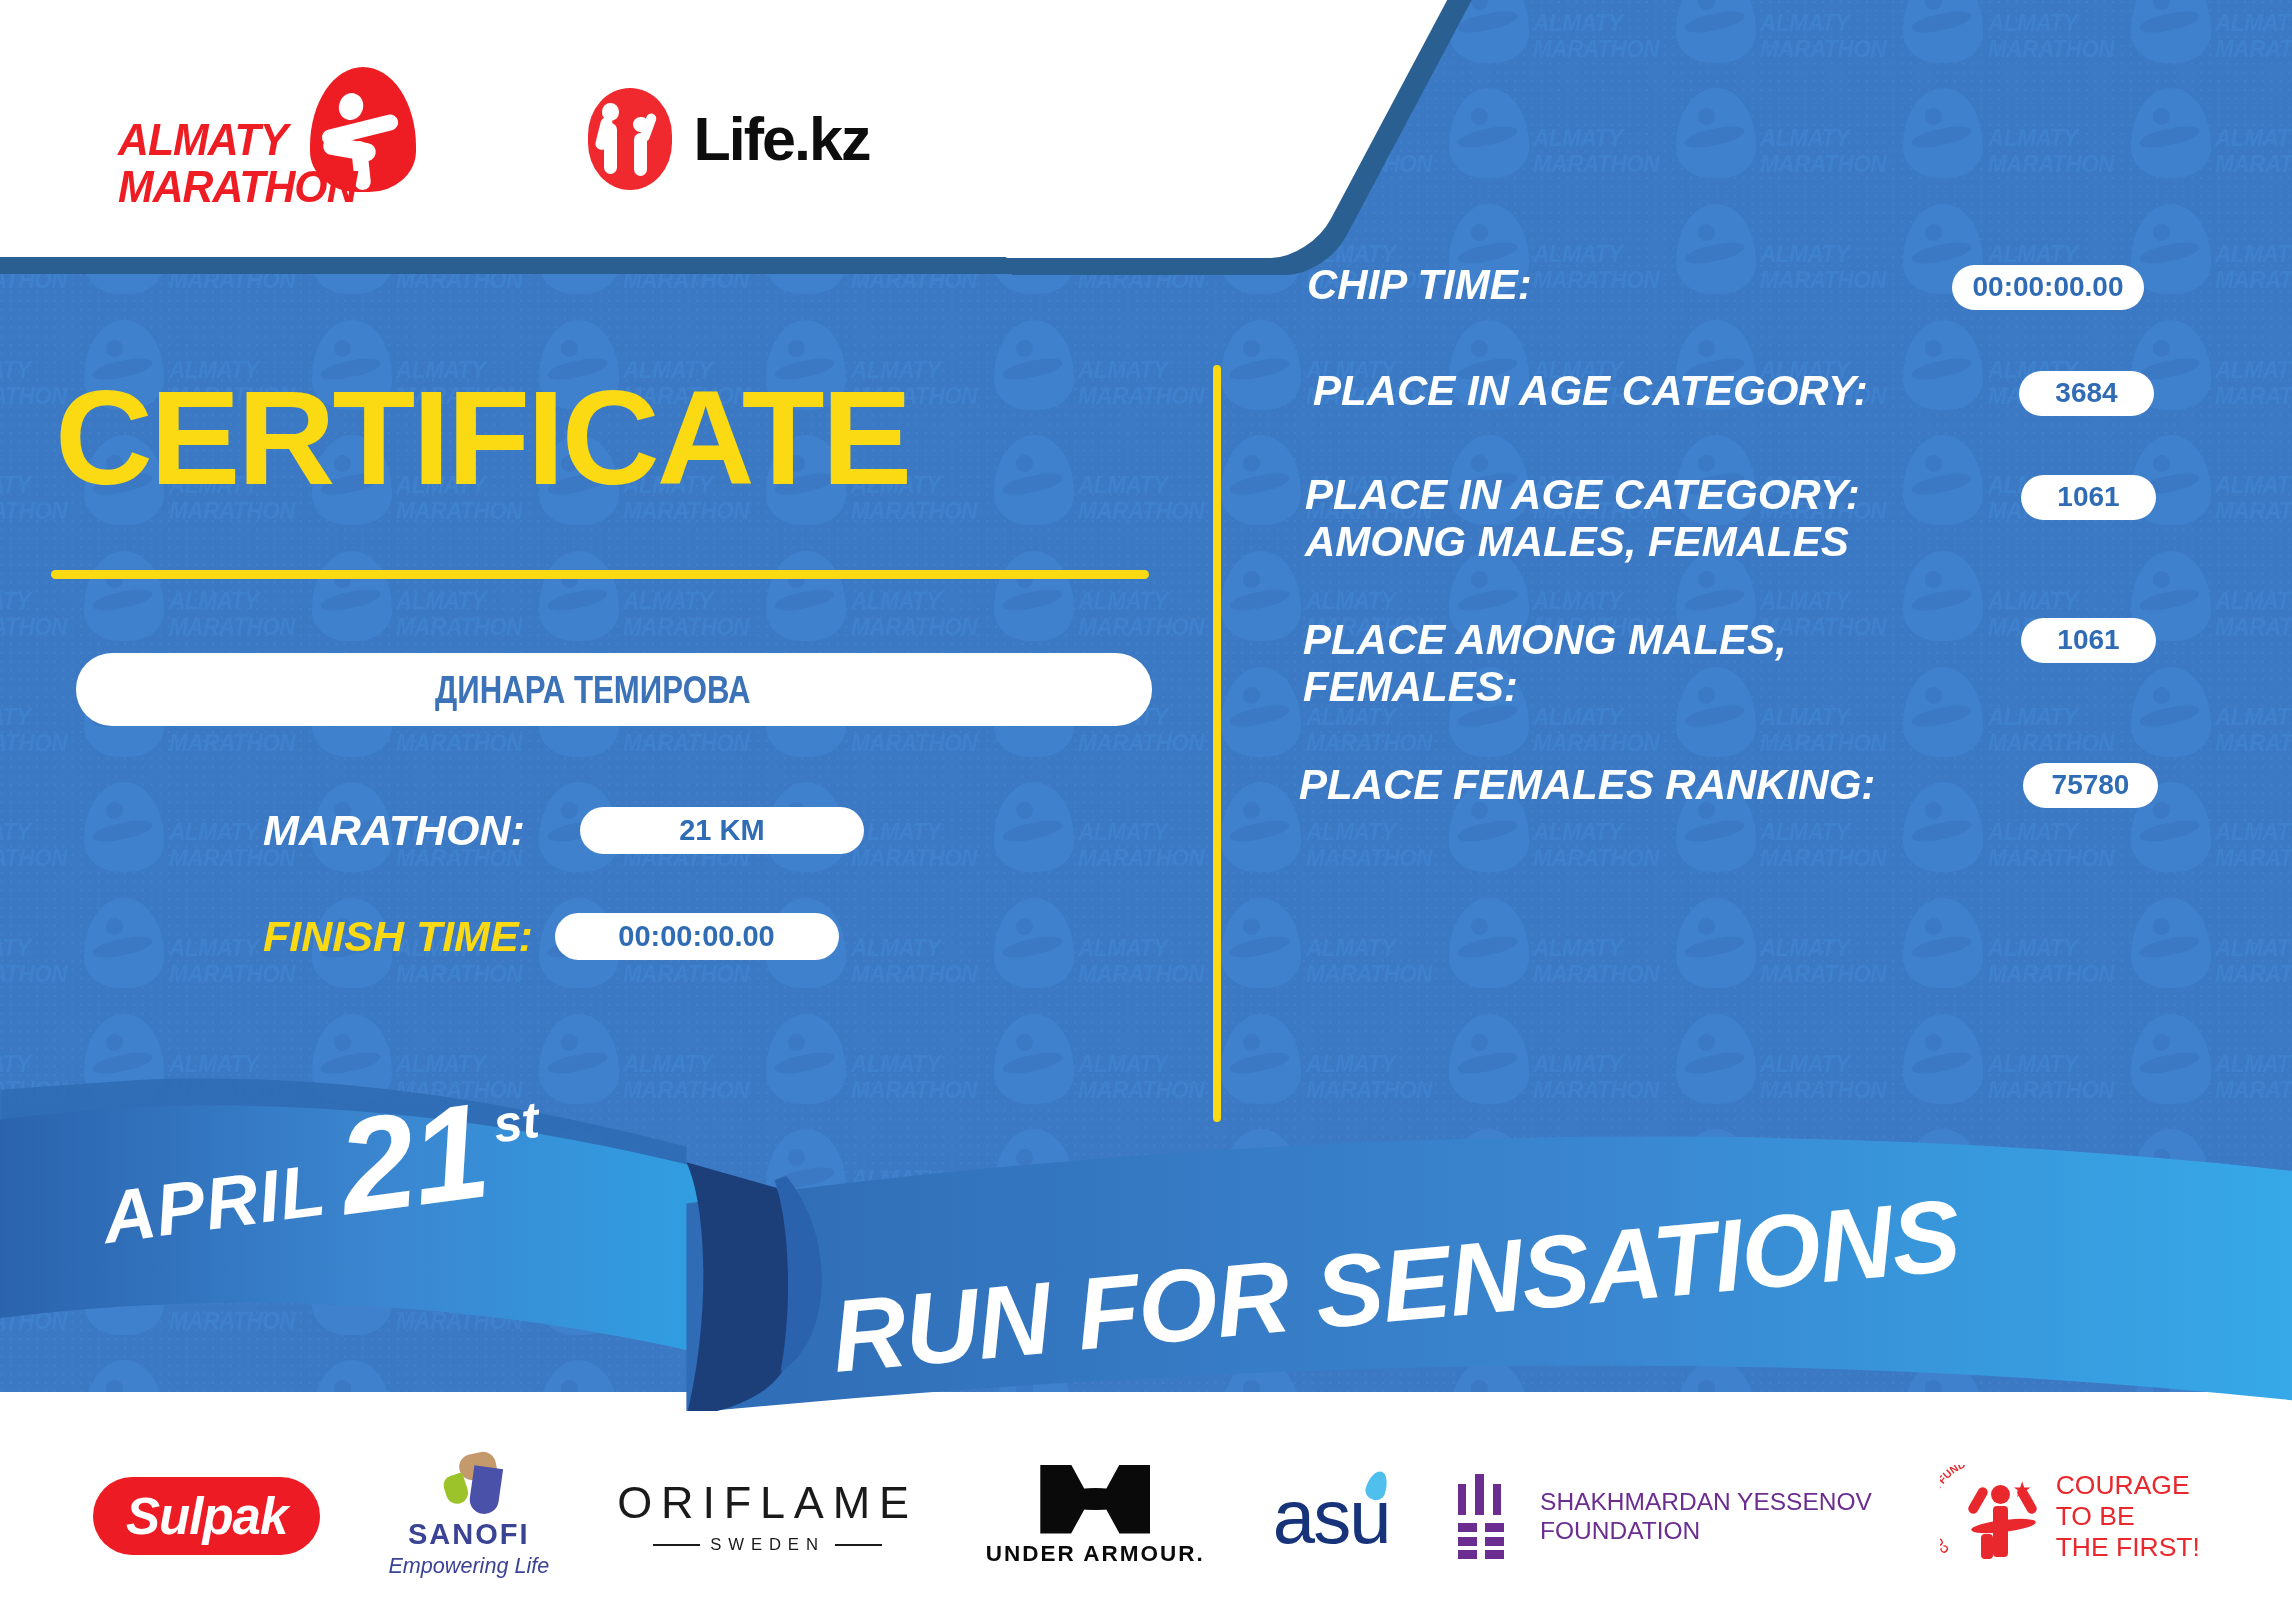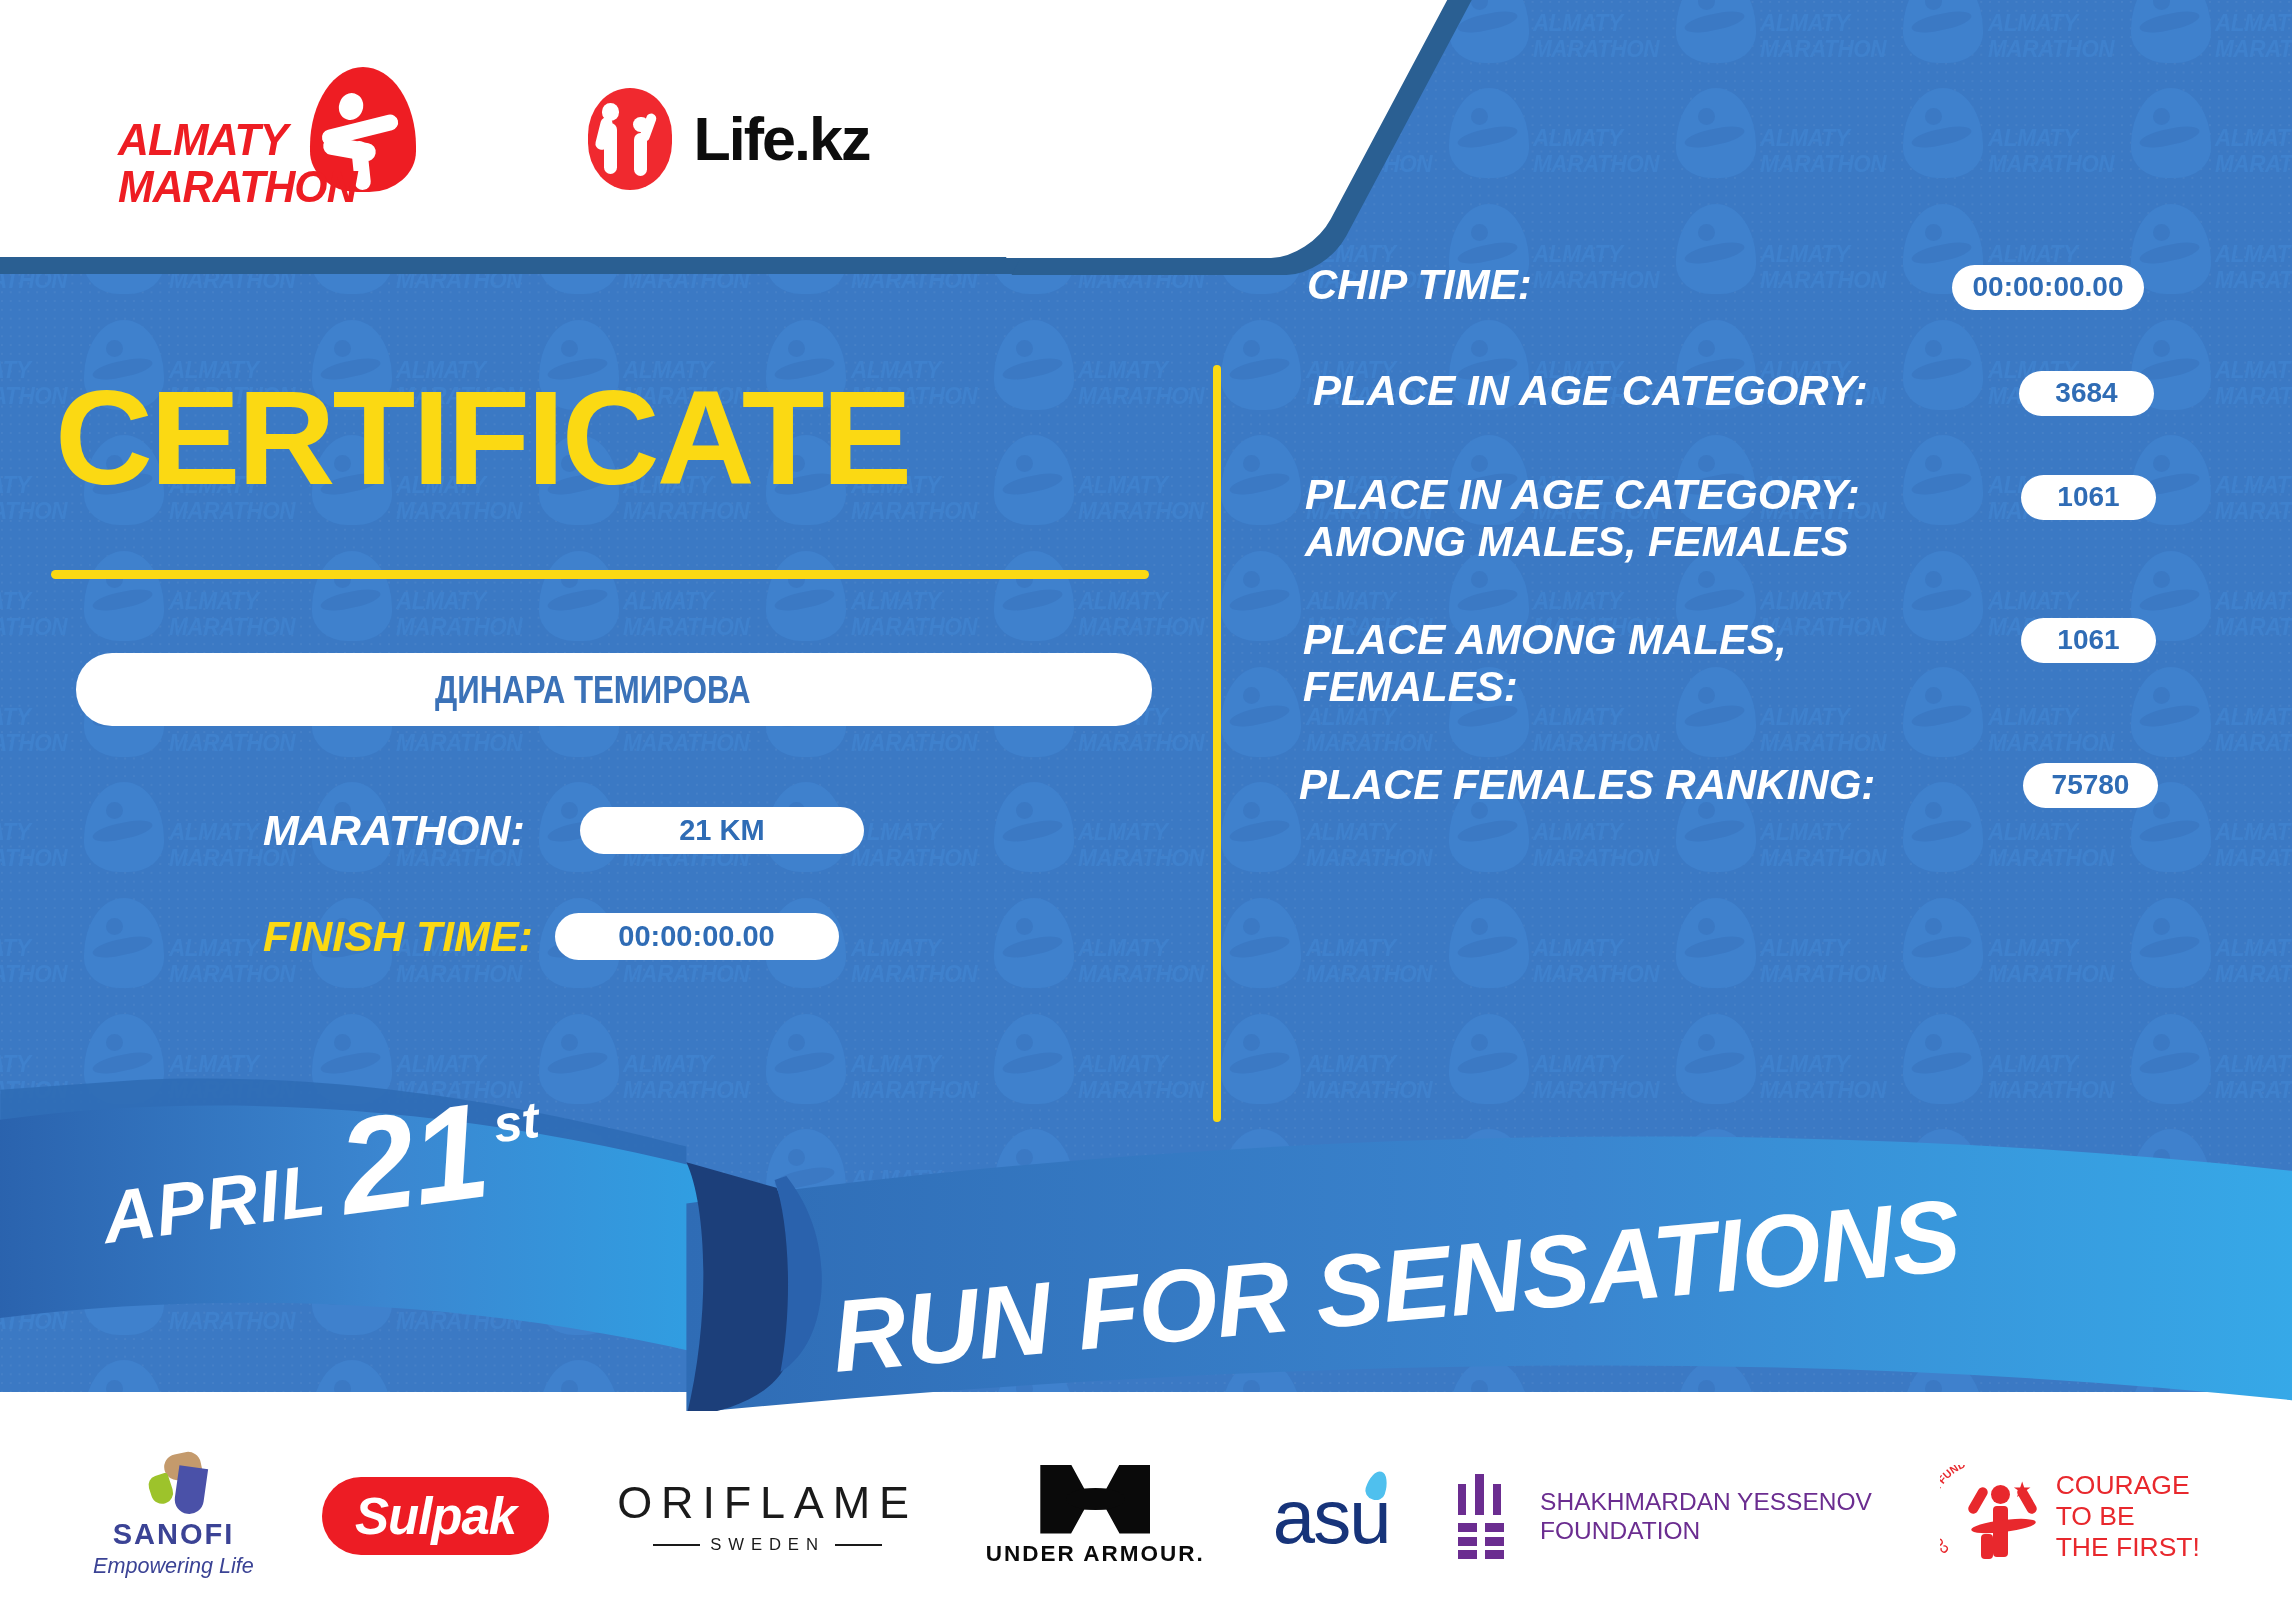--- a/index.html
+++ b/index.html
@@ -1483,33 +1483,33 @@
     <span class="apr">APRIL</span>
     <span class="num">21</span>
     <span class="sup">st</span>
   </div>
 
   <div class="banner-slogan">RUN FOR SENSATIONS</div>
 
   <div class="sponsors">
 
     <div class="sponsor">
+      <div class="sulpak">Sulpak</div>
+    </div>
+
+    <div class="sponsor">
       <div class="sanofi">
         <div class="glyph">
           <span class="g1"></span>
             <span class="g2"></span>
             <span class="g3"></span>
         </div>
         <div class="nm">SANOFI</div>
         <div class="tag">Empowering Life</div>
       </div>
-    </div>
-
-    <div class="sponsor">
-      <div class="sulpak">Sulpak</div>
     </div>
 
     <div class="sponsor">
       <div class="oriflame">
         <div class="nm">ORIFLAME</div>
         <div class="sub">
           <span class="ln"></span>
           <span class="sw">SWEDEN</span>
           <span class="ln"></span>
         </div>

